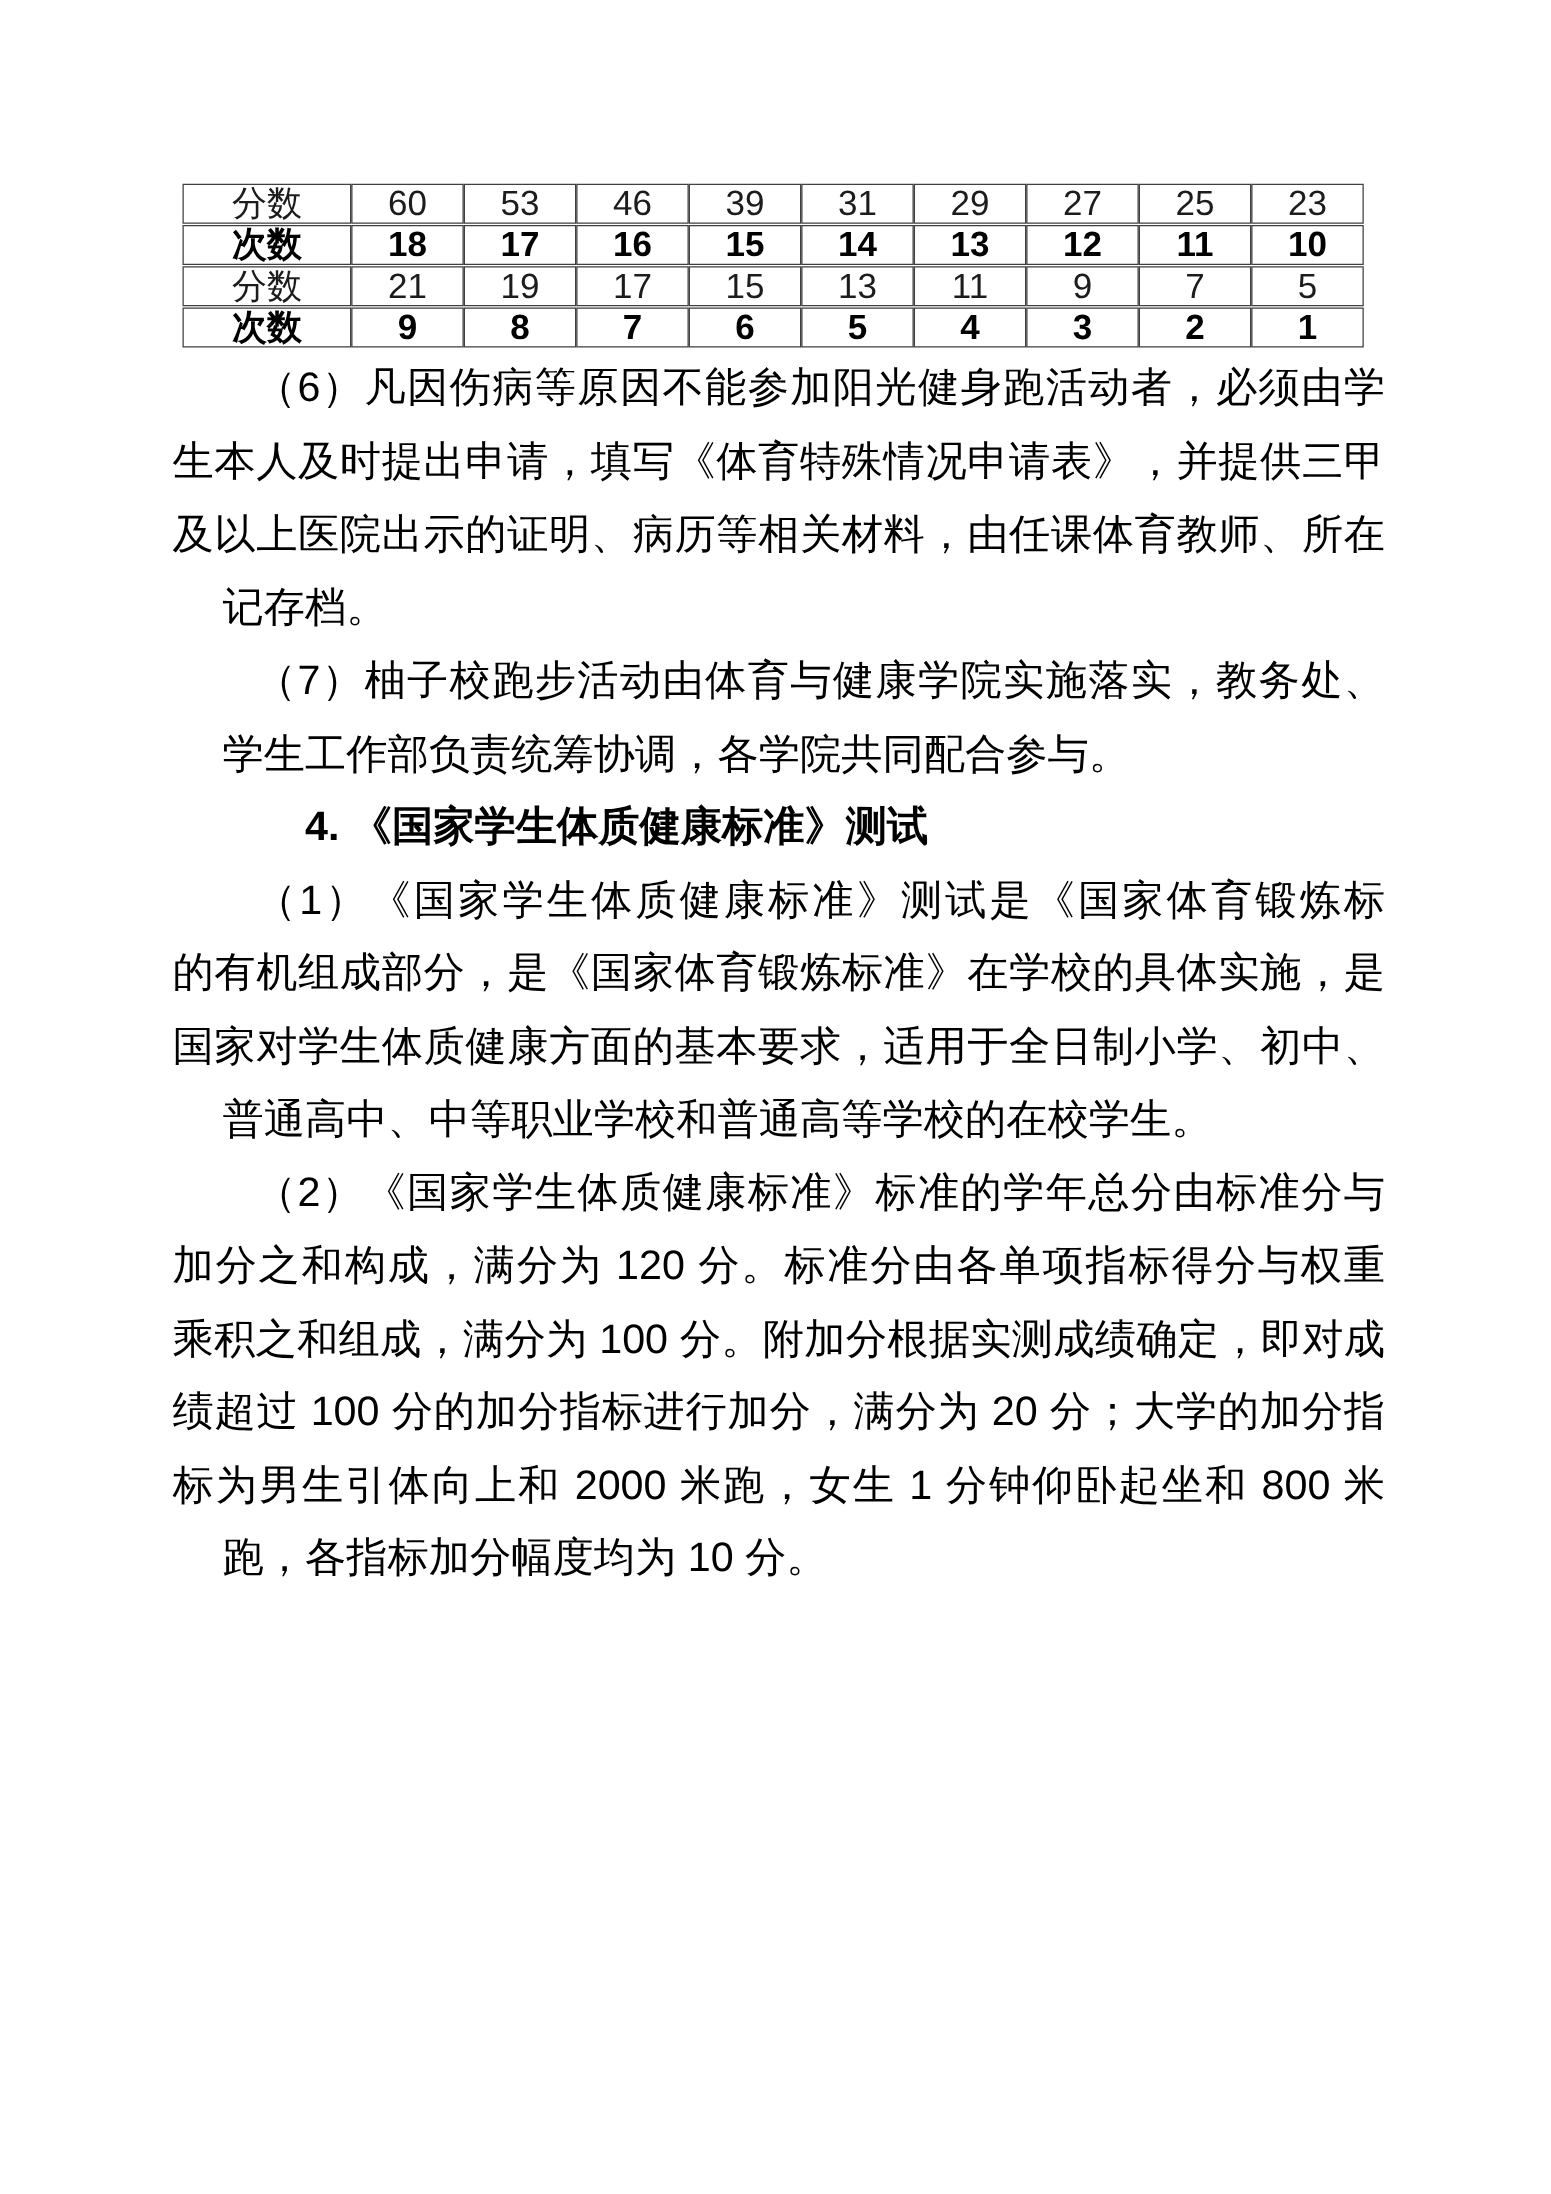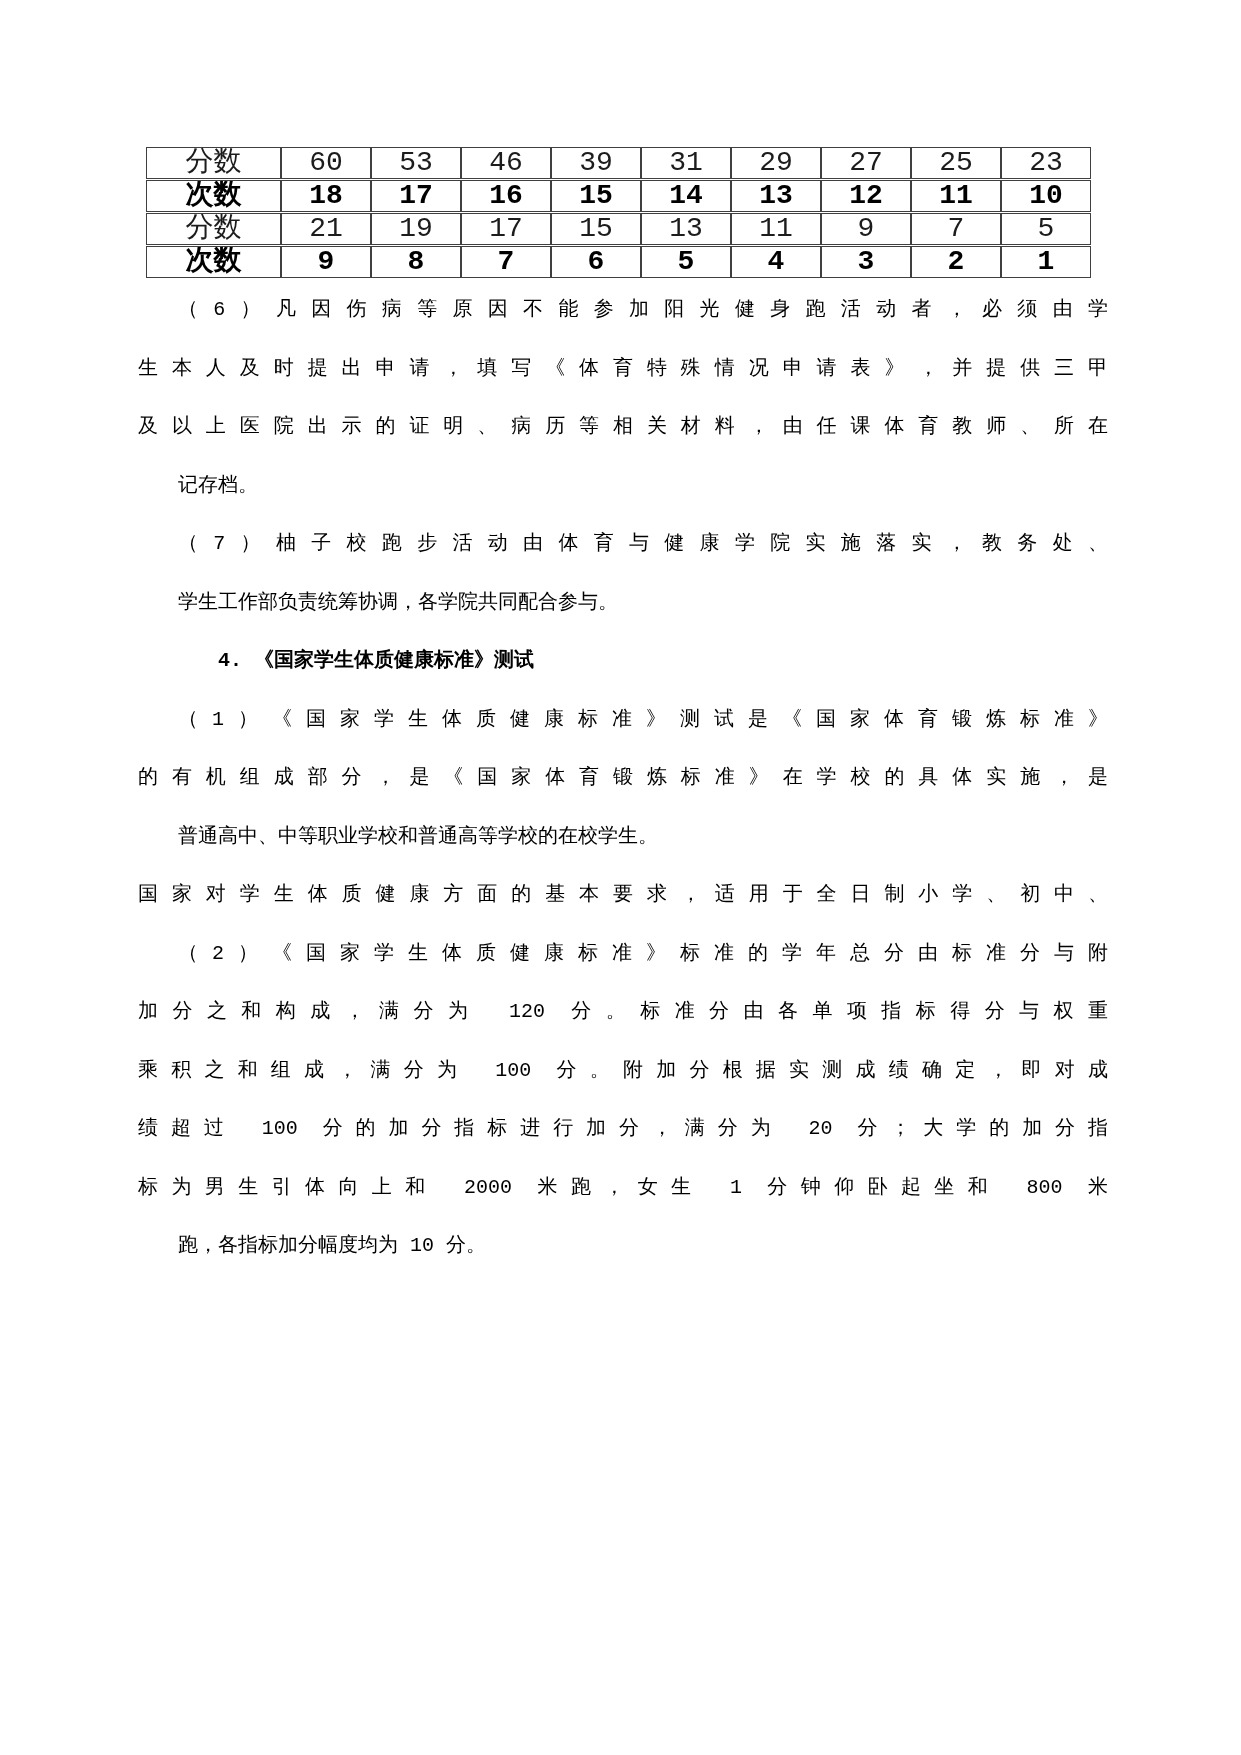--- a/index.html
+++ b/index.html
@@ -6,21 +6,21 @@
     margin: 0;
     padding: 0;
     background: #ffffff;
   }
   .page {
     position: relative;
     width: 1241px;
     height: 1755px;
     background: #ffffff;
     color: #000000;
-    font-family: Liberation Mono, monospace;
+    font-family: Liberation Sans, sans-serif;
     overflow: hidden;
     box-sizing: border-box;
     padding: 146px 133px 0 138px;
   }
   
   table.score-table {
     border-collapse: separate;
     border-spacing: 0 1.5px;
     table-layout: fixed;
     width: 945px;
@@ -42,21 +42,21 @@
     color: #000000;
   }
   
   .text-block {
     margin-top: 2px;
     width: 970px;
   }
   .pline {
     height: 58.5px;
     line-height: 58.5px;
-    font-size: 20px;
+    font-size: 33px;
     color: #000000;
     text-align: justify;
     text-align-last: justify;
     overflow: hidden;
     white-space: normal;
   }
   .pline.first { text-indent: 2em; }
   .pline.last  { text-align-last: left; margin-left: 40px; }
   .pline.heading { font-weight: bold; }
 </style>
@@ -144,22 +144,22 @@
       <div class="pline last">学生工作部负责统筹协调，各学院共同配合参与。</div>
     </div>
 
     <div>
       <div class="pline first last heading">4. 《国家学生体质健康标准》测试</div>
     </div>
 
     <div>
       <div class="pline first">（1）《国家学生体质健康标准》测试是《国家体育锻炼标准》</div>
       <div class="pline">的有机组成部分，是《国家体育锻炼标准》在学校的具体实施，是</div>
+      <div class="pline">国家对学生体质健康方面的基本要求，适用于全日制小学、初中、</div>
       <div class="pline last">普通高中、中等职业学校和普通高等学校的在校学生。</div>
-      <div class="pline">国家对学生体质健康方面的基本要求，适用于全日制小学、初中、</div>
     </div>
 
     <div>
       <div class="pline first">（2）《国家学生体质健康标准》标准的学年总分由标准分与附</div>
       <div class="pline">加分之和构成，满分为 120 分。标准分由各单项指标得分与权重</div>
       <div class="pline">乘积之和组成，满分为 100 分。附加分根据实测成绩确定，即对成</div>
       <div class="pline">绩超过 100 分的加分指标进行加分，满分为 20 分；大学的加分指</div>
       <div class="pline">标为男生引体向上和 2000 米跑，女生 1 分钟仰卧起坐和 800 米</div>
       <div class="pline last">跑，各指标加分幅度均为 10 分。</div>
     </div>

